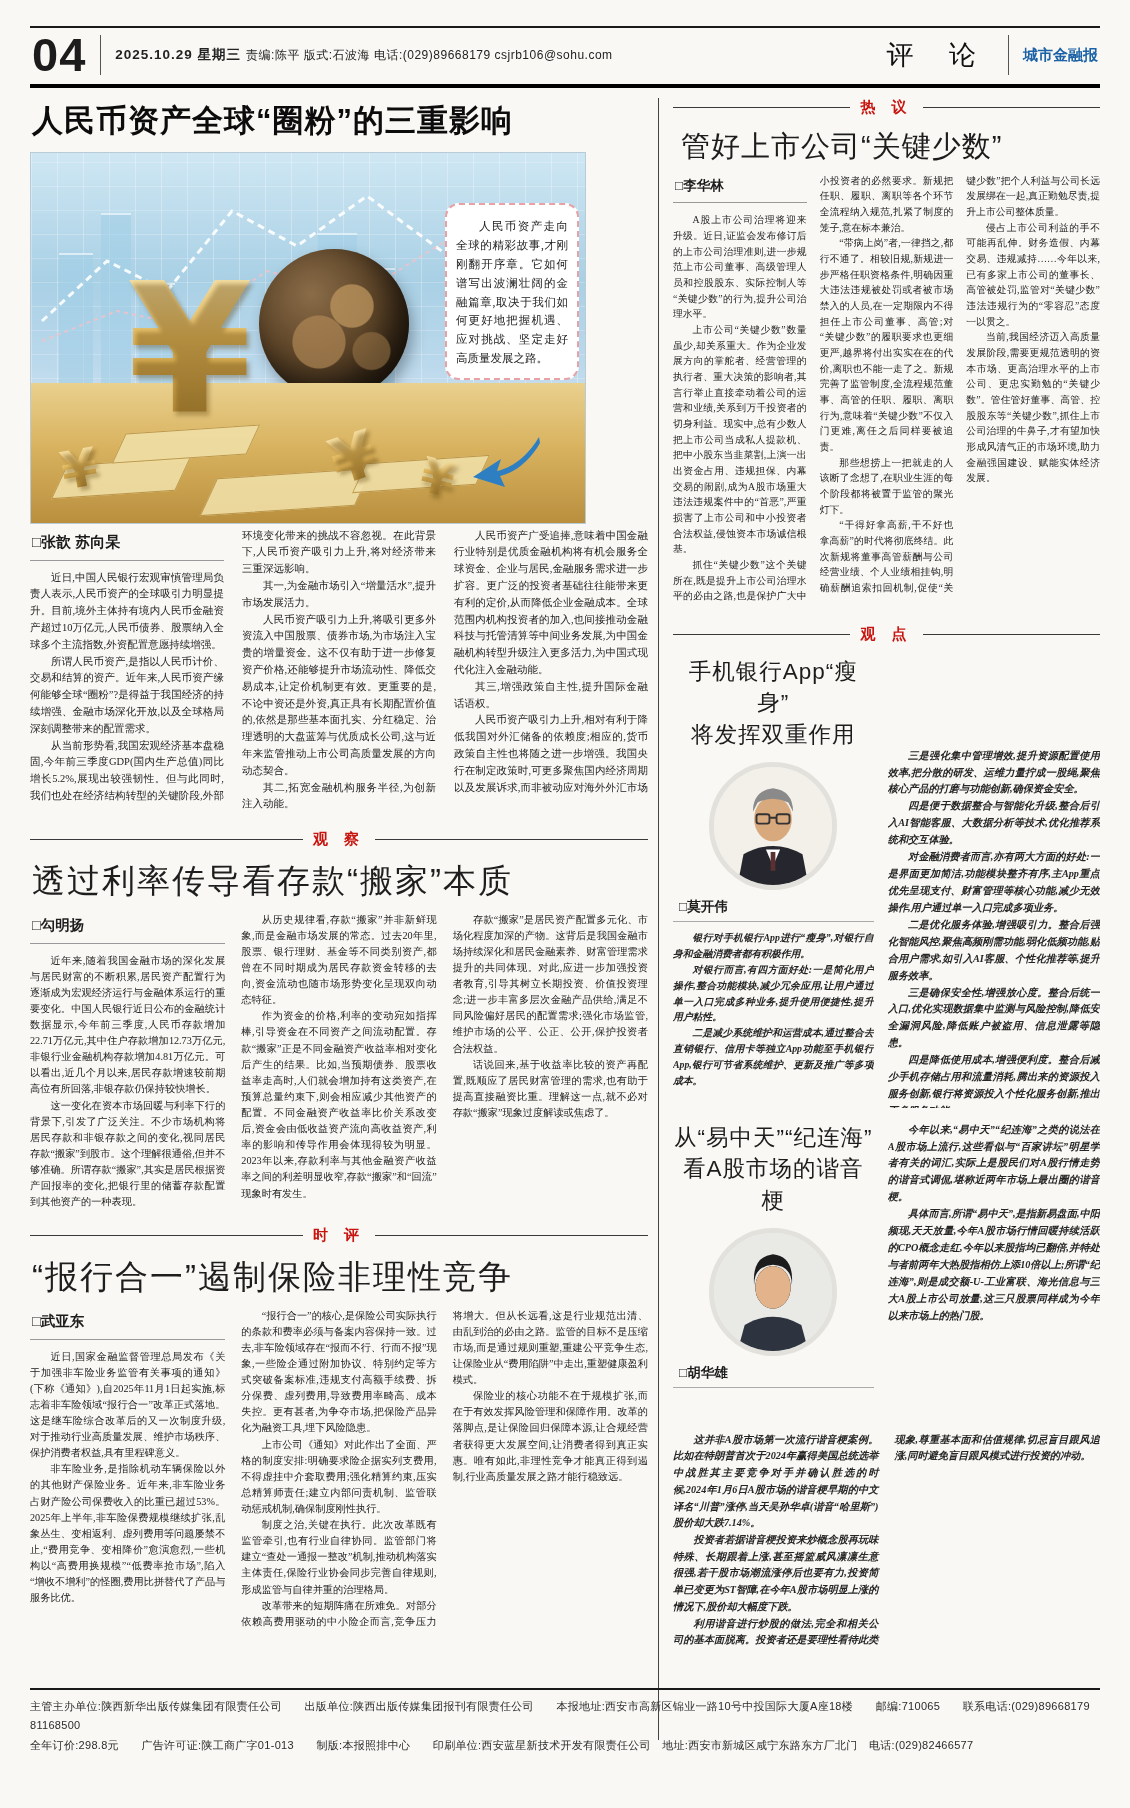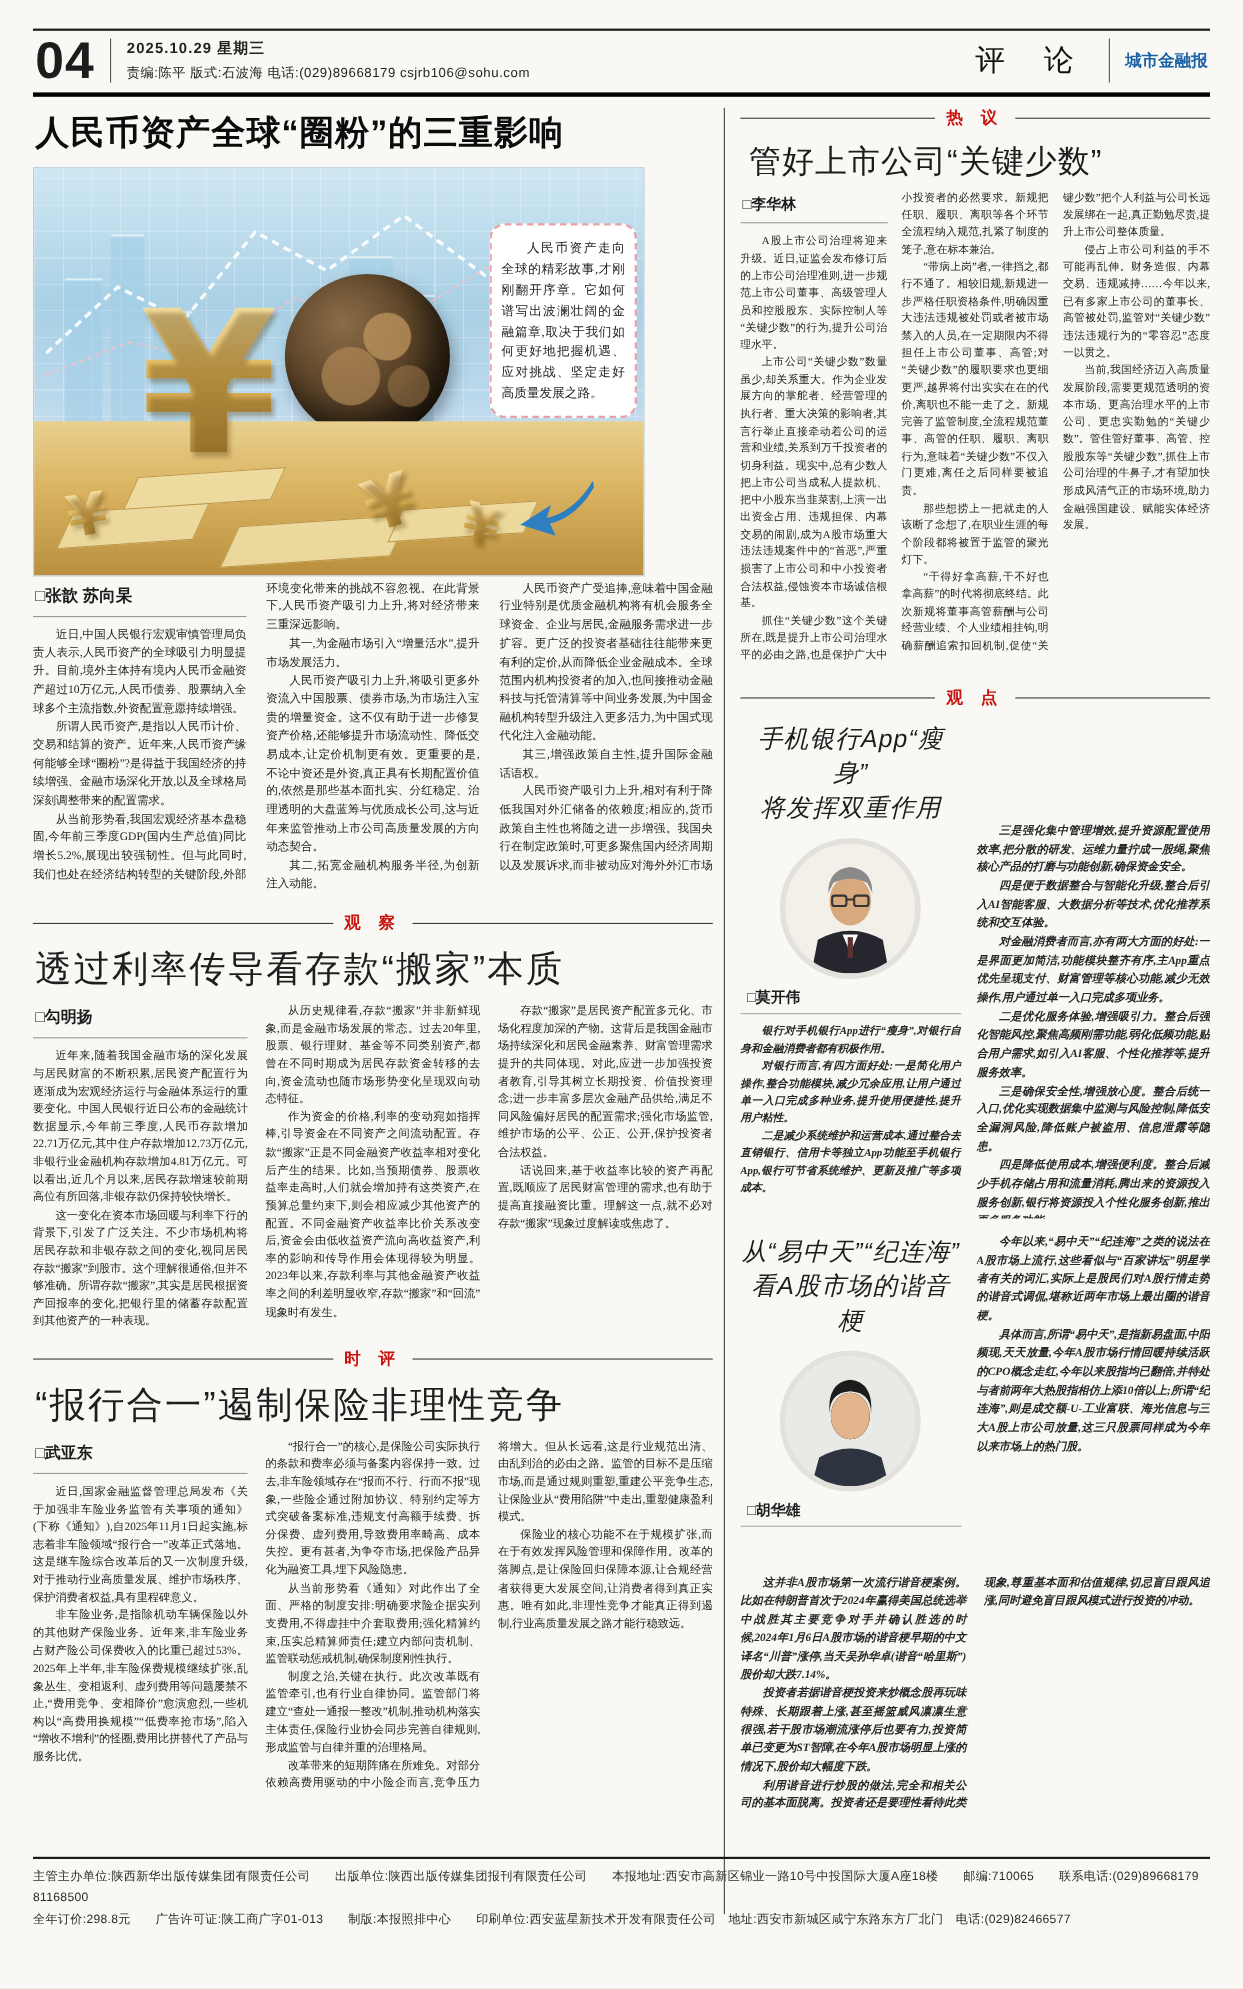--- a/index.html
+++ b/index.html
@@ -7,21 +7,21 @@
   .sheet {
     width:1130px; height:1808px; margin:0 auto; position:relative;
     background:#f9f8f5; color:#1c1c1c; overflow:hidden;
     font-family:"Liberation Serif","DejaVu Serif",serif;
     padding:26px 30px 0 30px;
   }
   
   .masthead { border-top:2px solid #1a1a1a; padding:5px 2px 4px 2px; display:flex; align-items:center; }
   .page-num { font-family:"Liberation Sans","DejaVu Sans",sans-serif; font-size:47px; font-weight:900; line-height:.95; letter-spacing:1px; }
   .mast-vline { width:1px; background:#555; height:40px; margin:0 14px; }
-  .date-block { display:flex; flex-direction:column; gap:5px; font-family:"Liberation Sans",sans-serif; }
+  .date-block { display:flex; flex-direction:row; gap:5px; font-family:"Liberation Sans",sans-serif;align-items:center; }
   .date-line { font-size:13.5px; font-weight:bold; color:#222; letter-spacing:1px; }
   .staff-line { font-size:12px; color:#222; letter-spacing:.5px; }
   .mast-spacer { flex:1; }
   .section-title { font-size:27px; letter-spacing:14px; font-weight:500; color:#111;
     font-family:"Liberation Sans",sans-serif; margin-right:4px; }
   .paper-name { font-size:15px; font-weight:700; font-family:"Liberation Sans",sans-serif; }
   .black-bar { height:4px; background:#000; margin-top:2px; }
   
   .content { display:flex; margin-top:8px; height:1646px; overflow:hidden; }
   .left-region { width:628px; padding-right:10px; }
@@ -72,21 +72,21 @@
   .com-body { height:330px; column-count:3; column-gap:16px; font-size:10.2px; line-height:1.58; }
   
   .hot-title { font-family:"Liberation Sans",sans-serif; font-weight:500; font-size:29px;
     letter-spacing:1px; color:#1c1c1c; margin:10px 0 6px 8px; white-space:nowrap; }
   .hot-body { height:436px; column-count:3; column-gap:13px; font-size:9.8px; line-height:1.6; }
   .hot-body .byline-block { font-size:13.5px; }
   .fs { font-style:italic; color:#262626;font-weight:bold; }
   .vp-grid { display:flex; gap:14px; margin-top:12px; height:452px; overflow:hidden; }
   .vp-left { width:47%; display:flex; flex-direction:column; }
   .stack-title { font-family:"Liberation Sans",sans-serif; font-weight:500; font-size:22.5px;
-    line-height:1.4; text-align:center; letter-spacing:1px; color:#1c1c1c;font-style:italic; }
+    line-height:1.4; text-align:center; letter-spacing:1px; color:#1c1c1c; }
   .photo-circle { width:128px; height:128px; border-radius:50%; border:5px solid #e3e1dc;
     margin:12px auto 8px auto; overflow:hidden; background:#eee; flex:none; }
   .photo-circle svg { display:block; }
   .stack-byline { font-weight:bold; font-size:13.5px; font-family:"Liberation Sans",sans-serif;
     padding:0 0 5px 6px; border-bottom:1px solid #aaa; margin-bottom:8px; }
   .stack-flow { overflow:hidden; flex:1; font-size:9.8px; line-height:1.62; }
   .vp-right { flex:1; padding-top:92px; overflow:hidden; font-size:10.2px; line-height:1.66; }
   .hp-grid { display:flex; gap:14px; margin-top:10px; height:300px; overflow:hidden; }
   .hp-left { width:47%; display:flex; flex-direction:column; }
   .hp-right { flex:1; overflow:hidden; font-size:10.2px; line-height:1.66; }
@@ -191,21 +191,21 @@
           <div class="sec-label">时 评</div>
           <div class="sec-rule"></div>
         </div>
         <div class="big-sub-title">“报行合一”遏制保险非理性竞争</div>
         <div class="com-body cols flow">
           <div class="byline-block">□武亚东</div>
           <div>
               <p>近日,国家金融监督管理总局发布《关于加强非车险业务监管有关事项的通知》(下称《通知》),自2025年11月1日起实施,标志着非车险领域“报行合一”改革正式落地。这是继车险综合改革后的又一次制度升级,对于推动行业高质量发展、维护市场秩序、保护消费者权益,具有里程碑意义。</p>
               <p>非车险业务,是指除机动车辆保险以外的其他财产保险业务。近年来,非车险业务占财产险公司保费收入的比重已超过53%。2025年上半年,非车险保费规模继续扩张,乱象丛生、变相返利、虚列费用等问题屡禁不止,“费用竞争、变相降价”愈演愈烈,一些机构以“高费用换规模”“低费率抢市场”,陷入“增收不增利”的怪圈,费用比拼替代了产品与服务比优。</p>
               <p>“报行合一”的核心,是保险公司实际执行的条款和费率必须与备案内容保持一致。过去,非车险领域存在“报而不行、行而不报”现象,一些险企通过附加协议、特别约定等方式突破备案标准,违规支付高额手续费、拆分保费、虚列费用,导致费用率畸高、成本失控。更有甚者,为争夺市场,把保险产品异化为融资工具,埋下风险隐患。</p>
-              <p>从当前形势看《通知》对此作出了全面、严格的制度安排:明确要求险企据实列支费用,不得虚挂中介套取费用;强化精算约束,压实总精算师责任;建立内部问责机制、监管联动惩戒机制,确保制度刚性执行。</p>
+              <p>上市公司《通知》对此作出了全面、严格的制度安排:明确要求险企据实列支费用,不得虚挂中介套取费用;强化精算约束,压实总精算师责任;建立内部问责机制、监管联动惩戒机制,确保制度刚性执行。</p>
               <p>制度之治,关键在执行。此次改革既有监管牵引,也有行业自律协同。监管部门将建立“查处一通报一整改”机制,推动机构落实主体责任,保险行业协会同步完善自律规则,形成监管与自律并重的治理格局。</p>
               <p>改革带来的短期阵痛在所难免。对部分依赖高费用驱动的中小险企而言,竞争压力将增大。但从长远看,这是行业规范出清、由乱到治的必由之路。监管的目标不是压缩市场,而是通过规则重塑,重建公平竞争生态,让保险业从“费用陷阱”中走出,重塑健康盈利模式。</p>
               <p>保险业的核心功能不在于规模扩张,而在于有效发挥风险管理和保障作用。改革的落脚点,是让保险回归保障本源,让合规经营者获得更大发展空间,让消费者得到真正实惠。唯有如此,非理性竞争才能真正得到遏制,行业高质量发展之路才能行稳致远。</p>
             </div>
         </div>
       </div>
     </div>
 
     <div class="region-divider"></div>
 

